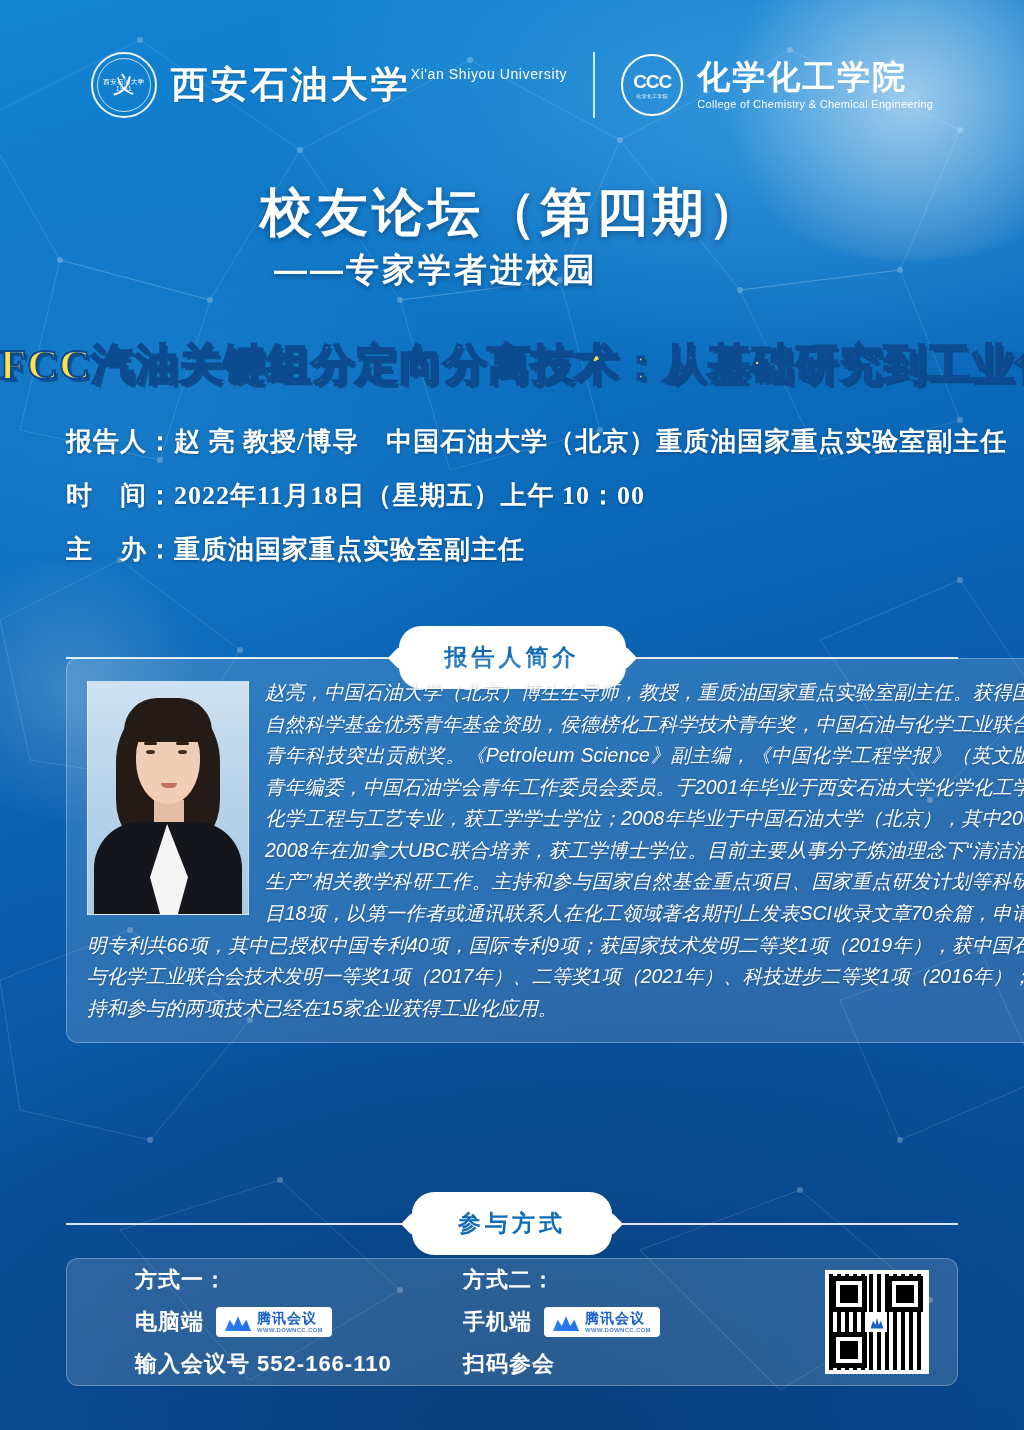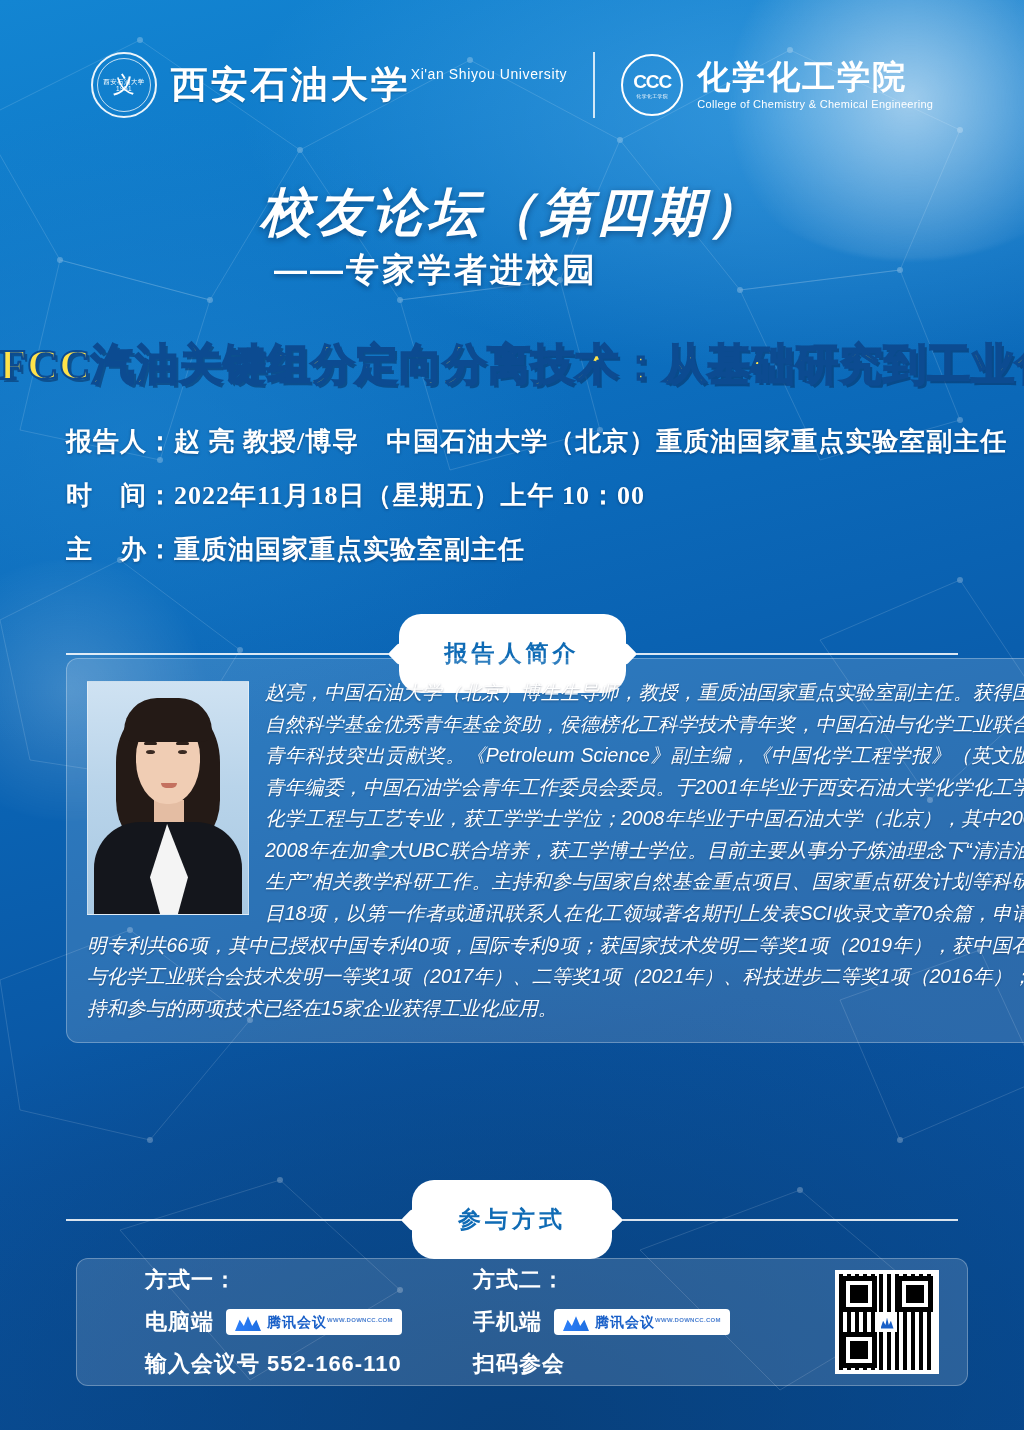--- a/index.html
+++ b/index.html
@@ -68,21 +68,20 @@
     font-family:"Liberation Serif",serif;line-height:1.05;
   }
   .col-en{color:#fff;font-size:11px;letter-spacing:.3px;margin-top:4px;}
 
   
   .title-main{
     position:absolute;top:178px;width:1024px;text-align:center;
     color:#fff;font-size:52px;font-weight:bold;letter-spacing:4px;
     font-family:"Liberation Serif",serif;
     text-shadow:0 2px 6px rgba(0,20,50,.45);
-    font-style:italic;
   }
   .title-sub{
     position:absolute;top:248px;width:872px;text-align:center;
     color:#fff;font-size:33px;font-weight:bold;letter-spacing:3px;
     font-family:Liberation Sans, sans-serif;
     text-shadow:0 2px 5px rgba(0,20,50,.45);
   }
   .title-topic{
     position:absolute;top:336px;width:1024px;text-align:center;
     font-size:43px;font-weight:bold;letter-spacing:1px;
@@ -100,21 +99,21 @@
   }
   .info-line{
     font-size:26px;font-weight:bold;letter-spacing:1px;margin-bottom:19px;
     text-shadow:0 1px 3px rgba(0,20,50,.4);white-space:nowrap;
   }
 
   
   .ribbon-wrap{position:absolute;left:66px;width:892px;display:flex;align-items:center;}
   .ribbon-line{flex:1;height:2px;background:rgba(255,255,255,.85);}
   .ribbon{
-    position:relative;margin:4px 10px;padding:24px 46px;border-radius:22px;
+    position:relative;margin:16px 10px;padding:16px 46px;border-radius:22px;
     background:#fff;color:#0f6bb5;font-size:23px;font-weight:bold;letter-spacing:4px;
     font-family:"Liberation Serif",serif;white-space:nowrap;
   }
   .ribbon::before,.ribbon::after{
     content:"";position:absolute;top:50%;width:16px;height:16px;
     background:#fff;transform:translateY(-50%) rotate(45deg);border-radius:3px;
   }
   .ribbon::before{left:-8px;}
   .ribbon::after{right:-8px;}
 
@@ -162,42 +161,42 @@
     clip-path:polygon(45% 0,100% 58%,72% 100%,28% 100%,0 58%);
   }
   .bio-text{
     color:#fff;font-size:19.5px;line-height:1.62;text-align:justify;
     font-family:"Liberation Sans", sans-serif;
     text-shadow:0 1px 2px rgba(0,20,50,.35);
   }
 
   
   .join-card{
-    position:absolute;left:76px;top:1258px;width:892px;height:128px;
+    position:absolute;left:66px;top:1258px;width:892px;height:128px;
     background:rgba(255,255,255,.14);
     border:1px solid rgba(255,255,255,.28);
     border-radius:12px;box-sizing:border-box;
     display:flex;align-items:center;padding:0 28px;
     color:#fff;
   }
   .join-col{display:flex;flex-direction:column;gap:12px;}
   .join-col.one{width:300px;margin-left:40px;}
   .join-col.two{width:300px;margin-left:28px;}
   .join-row{display:flex;align-items:center;gap:12px;font-size:22px;font-weight:bold;letter-spacing:1px;}
   .join-head{font-size:22px;font-weight:bold;letter-spacing:1px;}
   .voov{
     display:inline-flex;align-items:center;gap:6px;
     background:#fff;border-radius:4px;padding:4px 9px;
   }
   .voov-mark{
     width:26px;height:18px;flex:none;
     background:linear-gradient(90deg,#2d7ff9,#1f6fe0);
     clip-path:polygon(0 100%,18% 38%,34% 72%,50% 18%,66% 72%,82% 38%,100% 100%);
   }
-  .voov-txt{display:flex;flex-direction:row;line-height:1;}
+  .voov-txt{display:flex;flex-direction:column;line-height:1;}
   .voov-cn{font-size:14px;font-weight:bold;color:#1a60c8;letter-spacing:1px;}
   .voov-en{font-size:6px;color:#4a7fd0;letter-spacing:.3px;margin-top:2px;}
   .qr{
     width:104px;height:104px;margin-left:auto;background:#fff;padding:4px;box-sizing:border-box;
   }
   .qr-inner{width:100%;height:100%;position:relative;background:
      repeating-linear-gradient(90deg,#000 0 4px,#fff 4px 8px),
      repeating-linear-gradient(0deg,#000 0 4px,transparent 4px 8px);
      background-blend-mode:screen;}
   .qr-eye{position:absolute;width:26px;height:26px;border:5px solid #000;background:#fff;}

